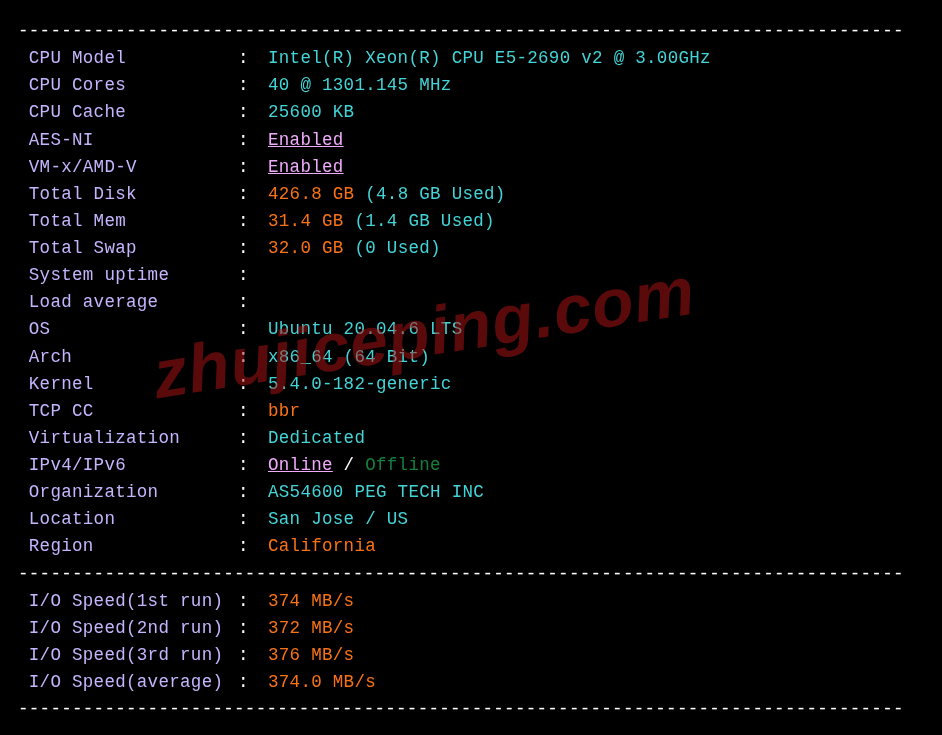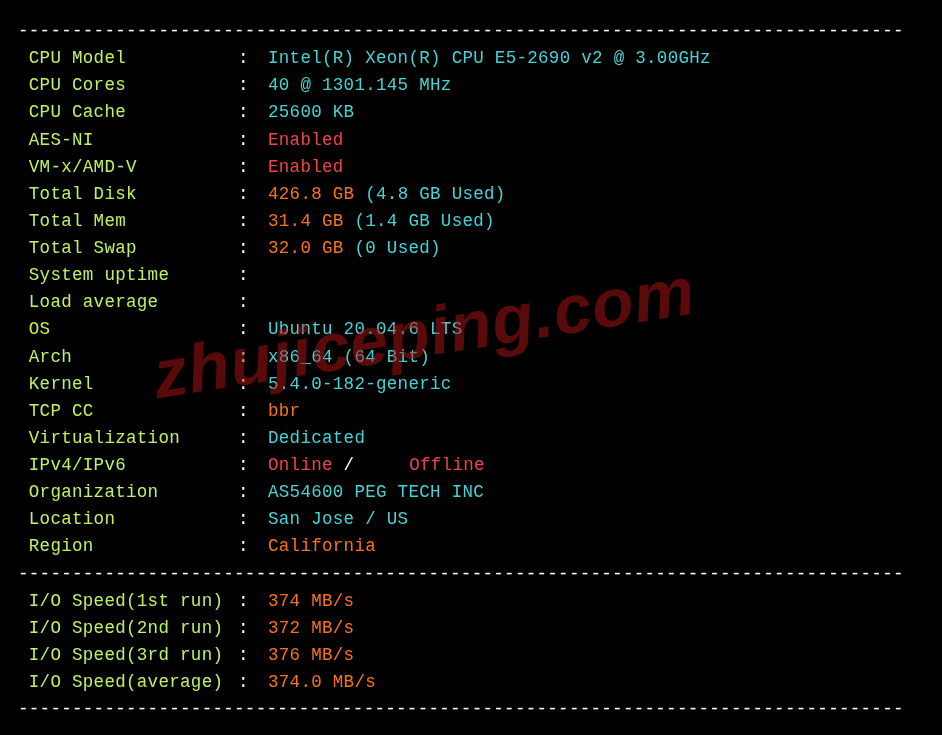--- a/index.html
+++ b/index.html
@@ -18,34 +18,34 @@
       height: 735px;
       overflow: hidden;
       position: relative;
       letter-spacing: 0.3px;
     }
     .line {
       white-space: pre;
       display: flex;
     }
     .label {
-      color: #bef264;
+      color: #c4b5fd;
       display: inline-block;
       width: 220px;
     }
     .colon {
       color: #ffffff;
       display: inline-block;
       width: 30px;
     }
     .val-cyan { color: #44d3d6; text-align: right; }
-    .val-green { color: #ef4444; }
+    .val-green { color: #f0abfc; text-decoration: underline; }
     .val-yellow { color: #f97316; }
     .val-white { color: #ffffff; }
-    .val-red { color: #ef4444; margin-left: 44px; }
+    .val-red { color: #15803d; }
     .divider {
       color: #ffffff;
       white-space: pre;
       overflow: hidden;
       letter-spacing: 0.3px;
     }
     .watermark {
       position: absolute;
       top: 280px;
       left: 150px;

